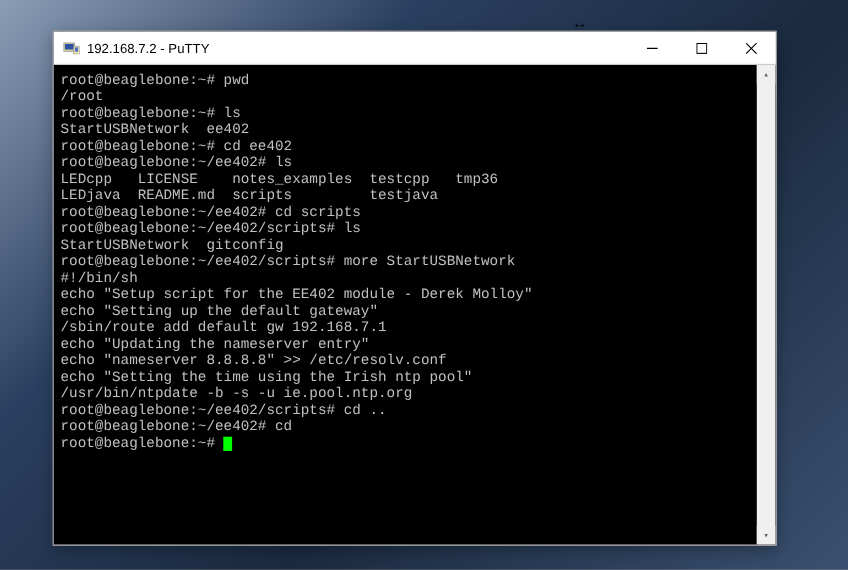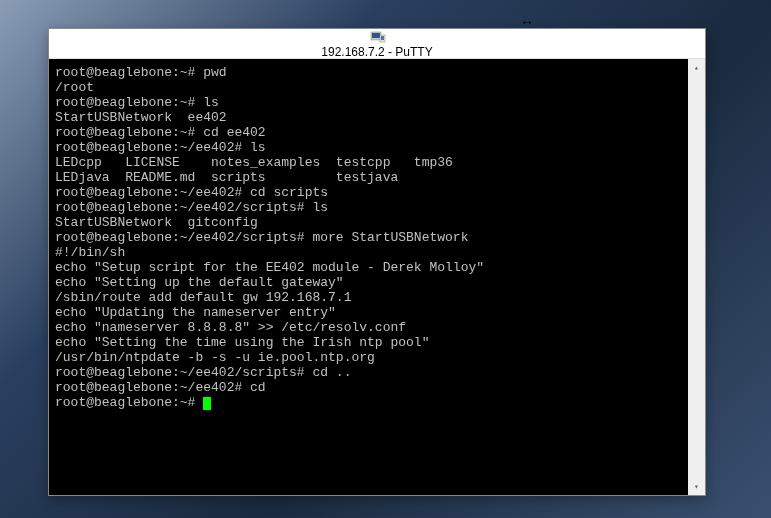--- a/index.html
+++ b/index.html
@@ -20,21 +20,20 @@
       background: #fff;
       border: 1px solid #888;
       box-shadow: 0 4px 12px rgba(0,0,0,0.3);
     }
     .titlebar {
       height: 30px;
       background: #fff;
       display: flex;
       align-items: center;
       border-bottom: 1px solid #e0e0e0;
-      flex-direction: column;
     }
     .putty-icon {
       width: 16px;
       height: 16px;
       margin: 0 6px 0 8px;
       display: inline-block;
     }
     .title-text {
       flex: 1;
       font-family: "Segoe UI", sans-serif;

